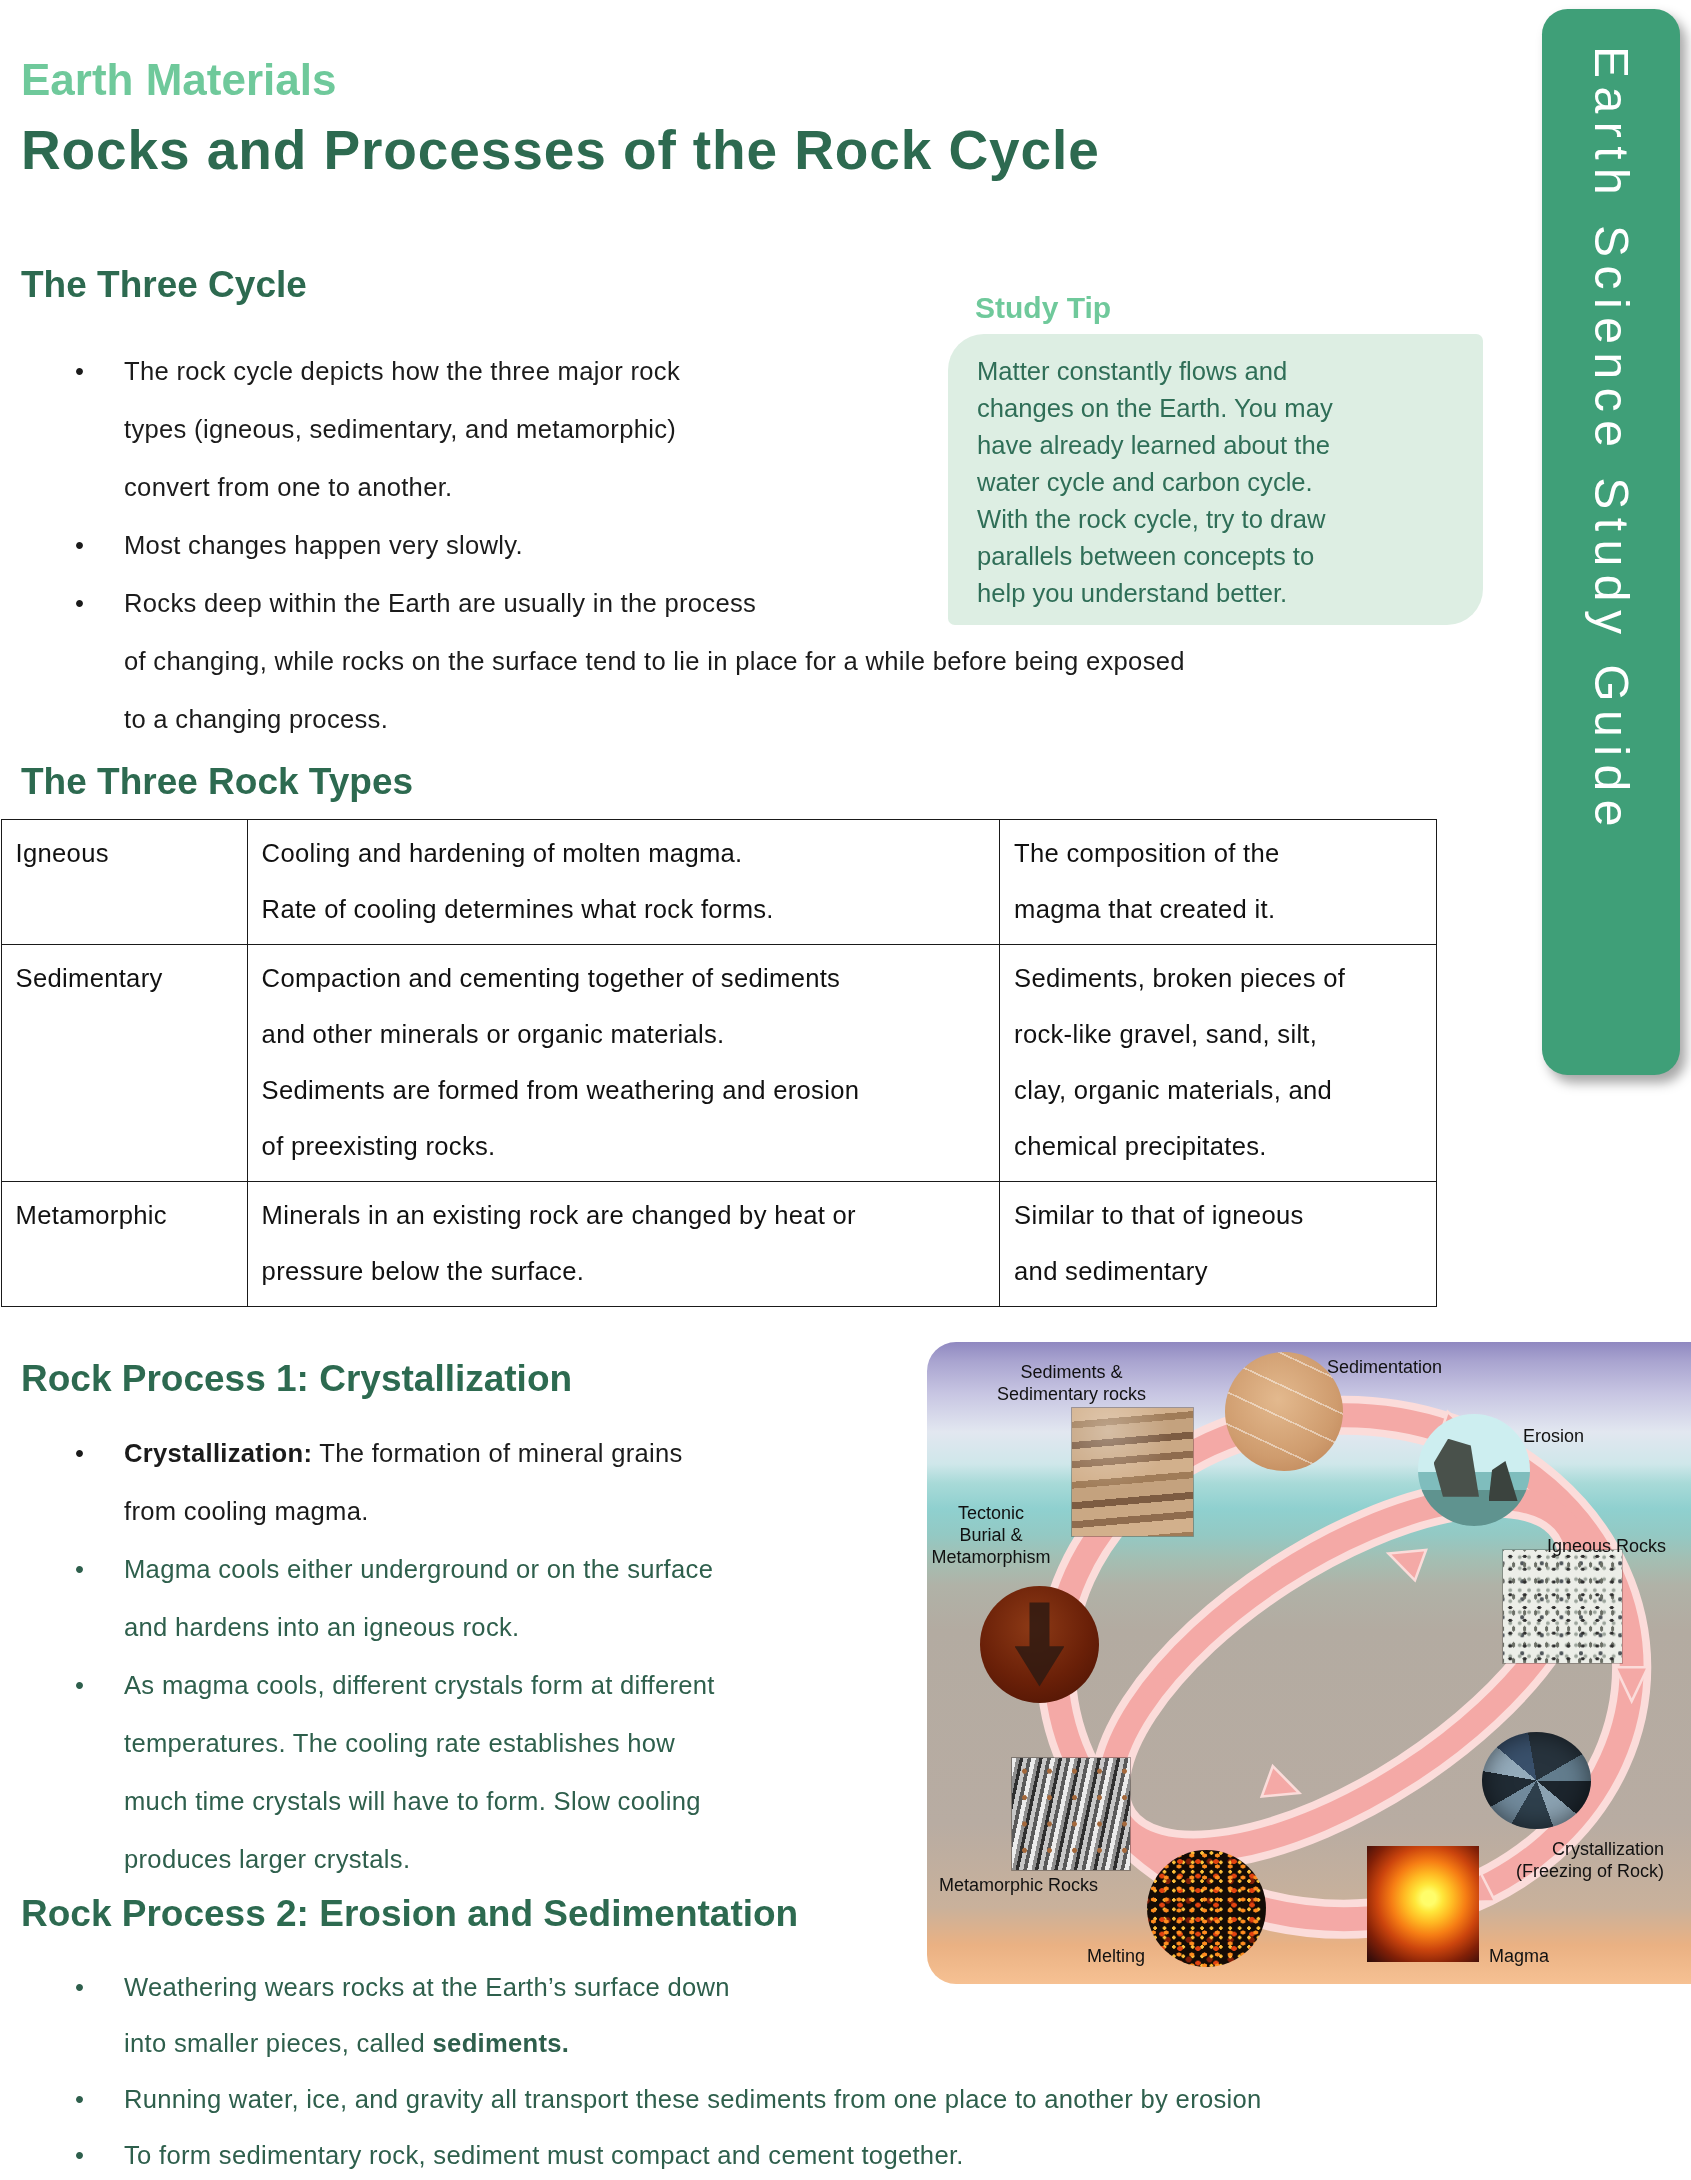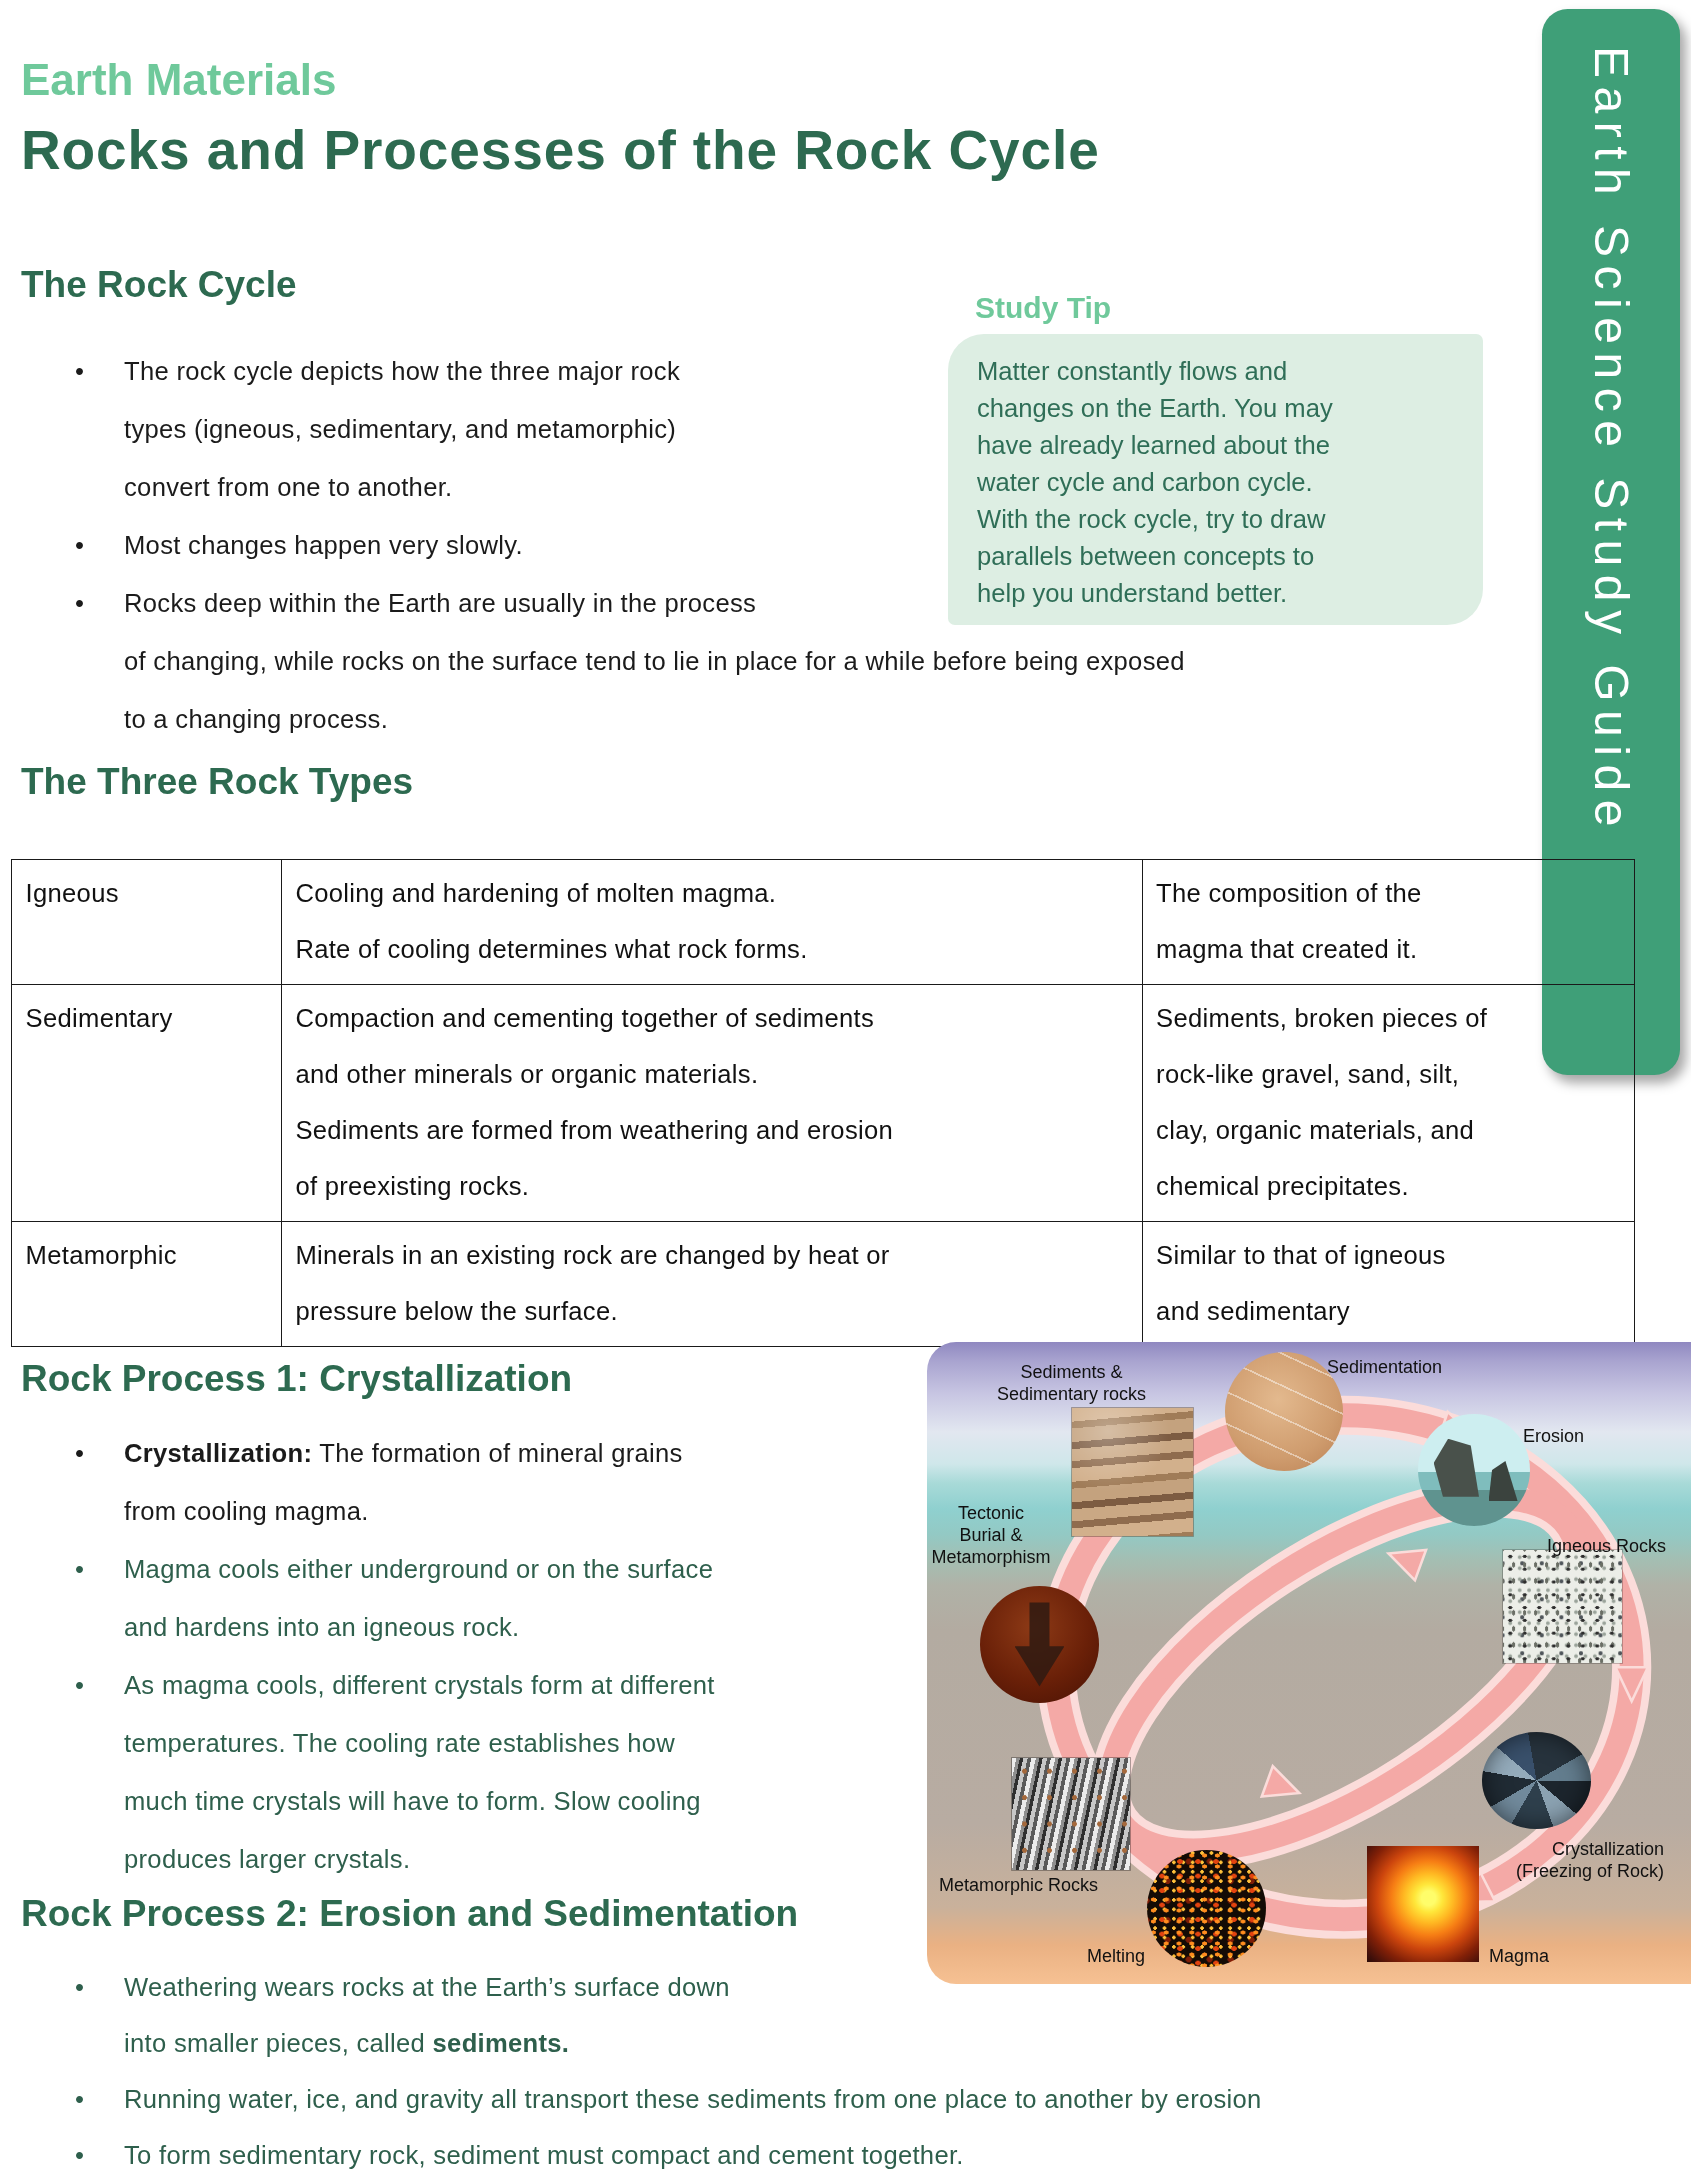--- a/index.html
+++ b/index.html
@@ -62,21 +62,21 @@
   .tip-box{
     left:948px;top:334px;width:535px;height:291px;
     background:var(--tip-bg);
     border-radius:36px 6.8px 36px 6.8px;
     padding:19px 24px 0 29px;
     font-size:25.6px;line-height:37px;color:var(--tip-text);
     white-space:pre-line;
   }
 
   
-  .types-table{left:11px;top:819px;width:1624px;border-collapse:collapse;margin-top:40px;}
+  .types-table{left:1px;top:819px;width:1436px;border-collapse:collapse;}
   .types-table td{
     border:1.7px solid #1a1a1a;vertical-align:top;
     font-size:25.6px;line-height:56px;letter-spacing:0.3px;
     padding:5.1px 12px 6.8px 13.6px;white-space:pre-line;color:#111;
   }
 
   
   .diagram{
     left:927px;top:1342px;width:844px;height:642px;
     border-radius:29px;overflow:hidden;
@@ -148,21 +148,21 @@
 </head>
 <body>
 
 <div class="abs sidebar">
   <div class="sidebar-text">Earth Science Study Guide</div>
 </div>
 
 <div class="abs kicker">Earth Materials</div>
 <div class="abs h1">Rocks and Processes of the Rock Cycle</div>
 
-<div class="abs h2 h2-rockcycle">The Rock Cycle</div>
+<div class="abs h2 h2-rockcycle">The Three Cycle</div>
 <ul class="abs doc-list ul-rc">
   <li class="li-black"><span>The rock cycle depicts how the three major rock
 types (igneous, sedimentary, and metamorphic)
 convert from one to another.</span></li>
   <li class="li-black"><span>Most changes happen very slowly.</span></li>
   <li class="li-black"><span>Rocks deep within the Earth are usually in the process
 of changing, while rocks on the surface tend to lie in place for a while before being exposed
 to a changing process.</span></li>
 </ul>
 

